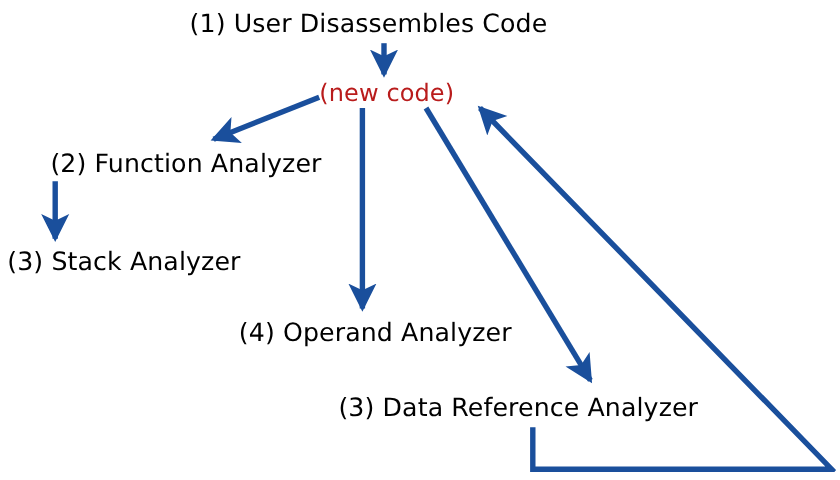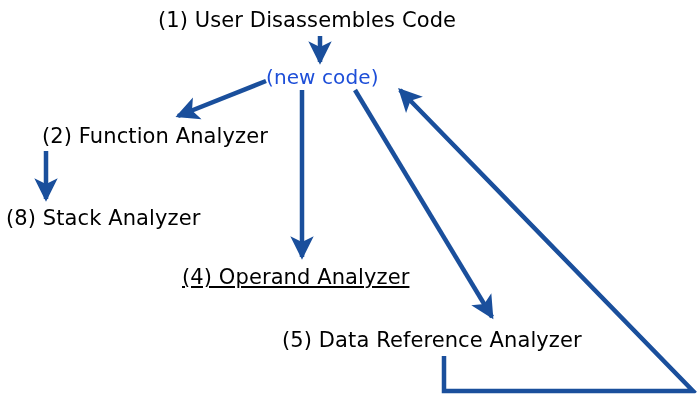--- a/index.html
+++ b/index.html
@@ -29,32 +29,32 @@
     position: absolute;
     white-space: nowrap;
     color: #000000;
     font-size: 21px;
     line-height: 1;
     letter-spacing: 0.1px;
   }
   .note-label {
     position: absolute;
     white-space: nowrap;
-    color: #1d4ed8;
+    color: #b91c1c;
     font-size: 20px;
     line-height: 1;
     letter-spacing: 0.1px;
   }
   
   #node-1 { left: 158px; top: 10px; }
   #node-new-code { left: 266px; top: 67px; }
   #node-2 { left: 2px;   top: 126px; margin-left: 40px; }
   #node-new-function { left: 100px; top: 170px; }
   #node-3 { left: 6px;   top: 208px; }
-  #node-4 { left: 182px; top: 267px; text-decoration: underline; }
+  #node-4 { left: 199px; top: 267px; }
   #node-5 { left: 282px; top: 330px; }
 </style>
 </head>
 <body>
 
 <div id="diagram-canvas">
 
   <svg id="arrow-layer" viewBox="0 0 700 400">
     <defs>
       <marker id="arrowhead" markerWidth="6" markerHeight="6" refX="4.6" refY="3" orient="auto" markerUnits="strokeWidth">
@@ -75,19 +75,19 @@
     <polyline points="444,356 444,391 693,391 400,90" fill="none" stroke="#1a4f9c" stroke-width="4.5" stroke-linejoin="miter" marker-end="url(#arrowhead)"></polyline>
   </svg>
 
   <div class="node-label" id="node-1">(1) User Disassembles Code</div>
 
   <div class="note-label" id="node-new-code">(new code)</div>
 
   <div class="node-label" id="node-2">(2) Function Analyzer</div>
 
 
-  <div class="node-label" id="node-3">(8) Stack Analyzer</div>
+  <div class="node-label" id="node-3">(3) Stack Analyzer</div>
 
   <div class="node-label" id="node-4">(4) Operand Analyzer</div>
 
-  <div class="node-label" id="node-5">(5) Data Reference Analyzer</div>
+  <div class="node-label" id="node-5">(3) Data Reference Analyzer</div>
 
 </div>
 
 </body></html>

